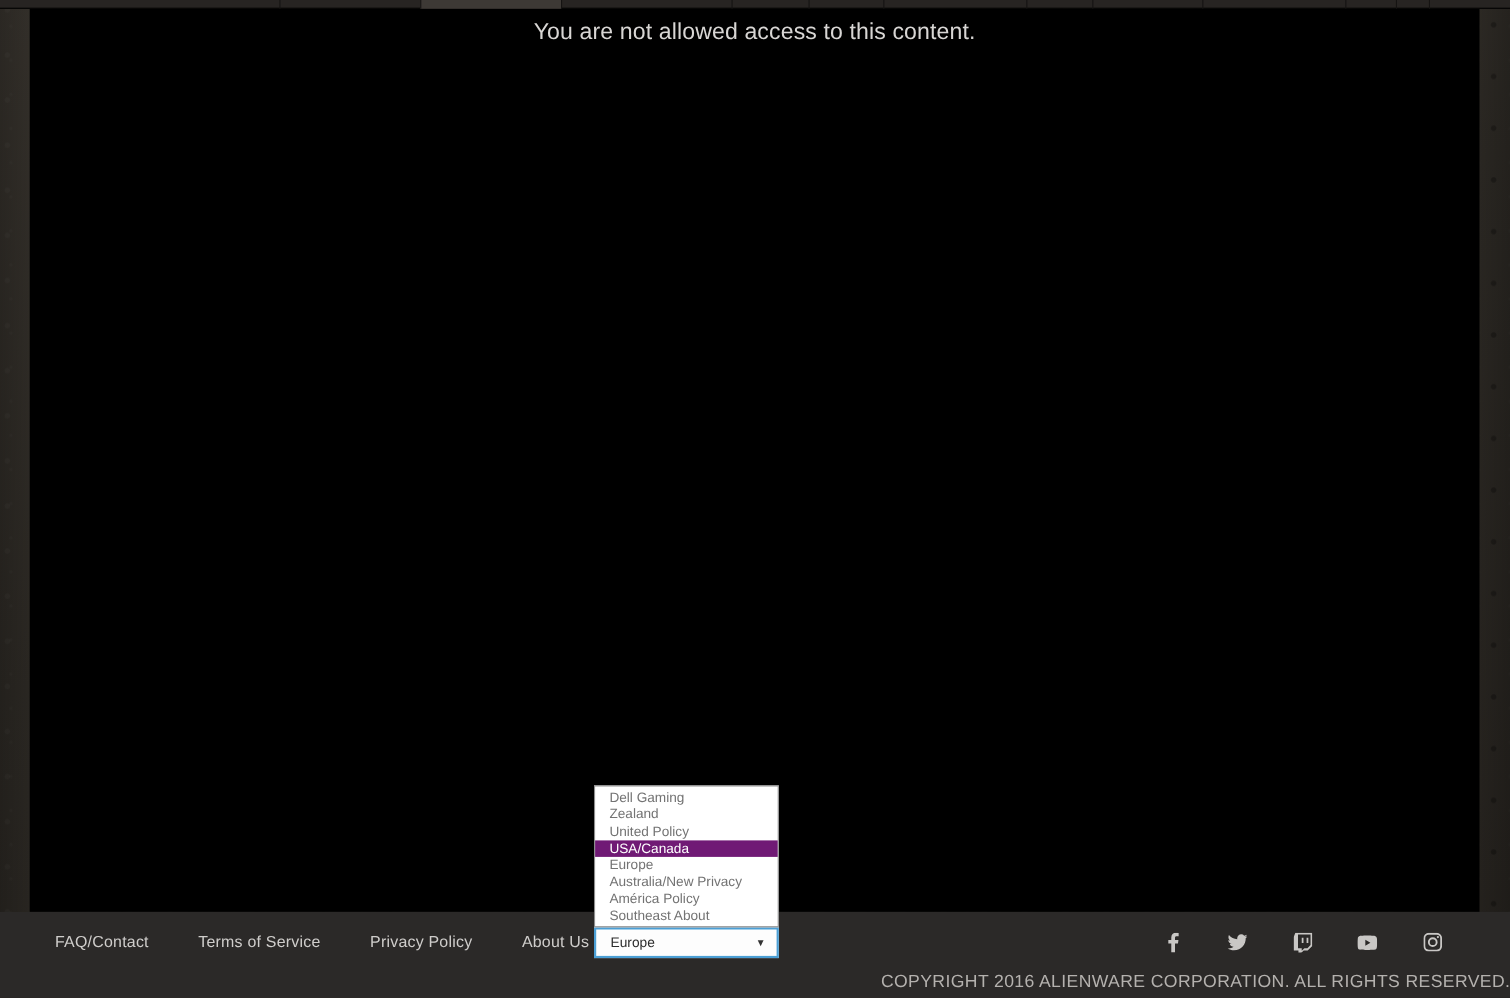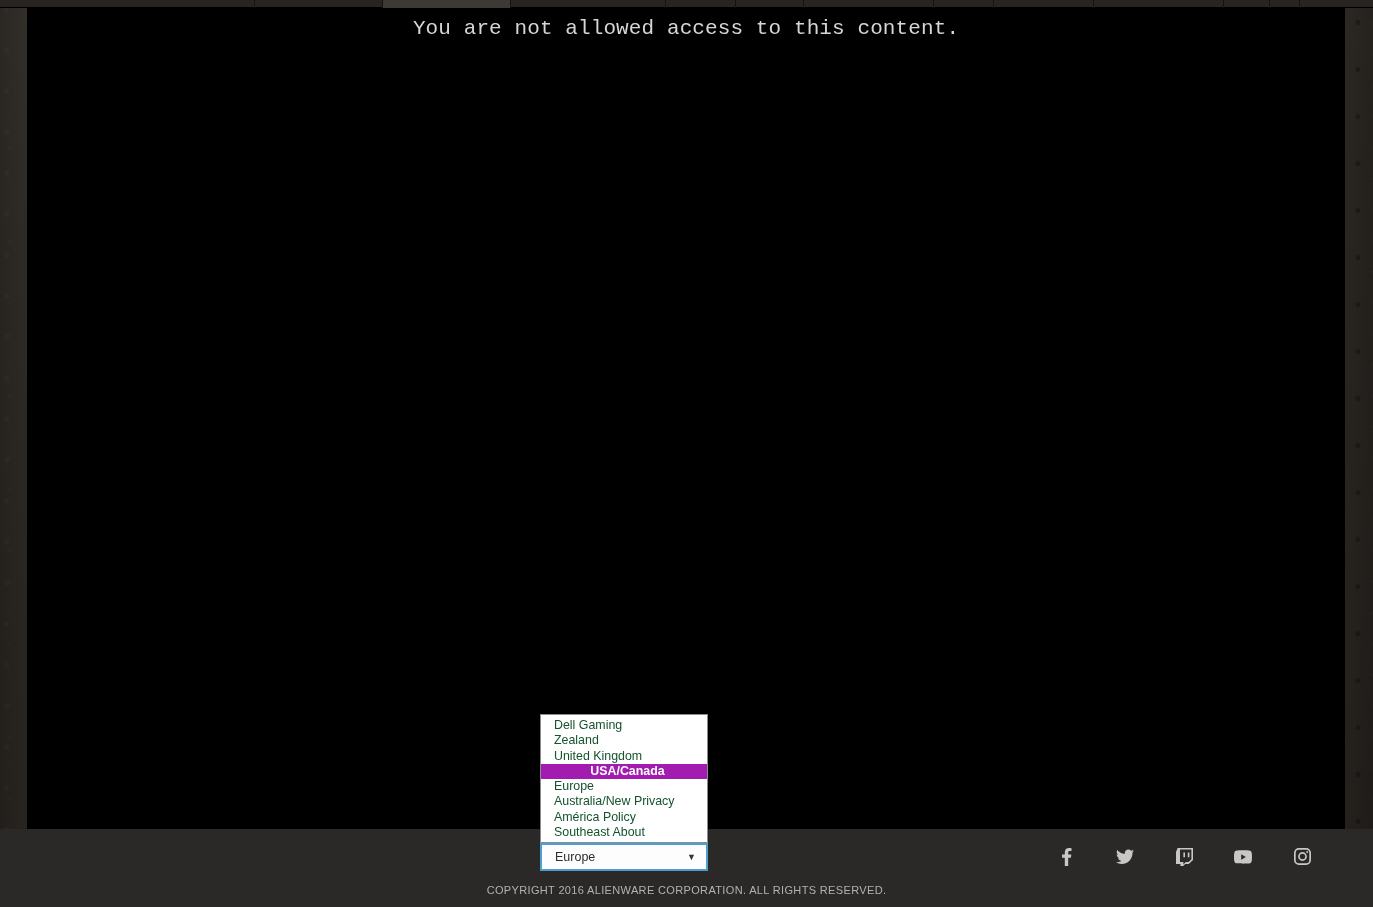--- a/index.html
+++ b/index.html
@@ -51,21 +51,20 @@
     position:absolute; left:27px; top:8px; width:1318px; height:821px;
     background:#000;
     z-index:20;
   }
   .denied{
     position:absolute; left:0; right:0; top:9px;
     text-align:center;
     color:#d8d6d4;
     font-size:21px;
     letter-spacing:.1px;
-    font-family:Liberation Mono, monospace;
   }
 
   
   .footer{
     position:absolute; left:0; top:829px; width:1373px; height:78px;
     background:#2b2928;
     z-index:25;
   }
   .footer-row{
     position:absolute; left:0; top:0; width:1373px; height:55px;
@@ -83,22 +82,22 @@
     position:absolute; right:62px; top:0; height:55px;
     display:flex; align-items:center; gap:41px;
   }
   .soc{
     width:18px; height:18px; display:flex; align-items:center; justify-content:center;
     color:#c9c7c5;
   }
   .soc svg{ display:block; fill:#c9c7c5; }
   .copyright{
     position:absolute; left:0; right:0; top:55px;
-    text-align:center;
-    color:#b4b1ae; font-size:11px; letter-spacing:.35px;
+    text-align:right;
+    color:#b4b1ae; font-size:16px; letter-spacing:.35px;
   }
 
   
   .region-wrap{
     position:absolute; left:540px; top:843px; width:168px; height:28px;
     z-index:60;
   }
   .region-select{
     width:168px; height:28px;
     background:#fdfdfd;
@@ -117,26 +116,26 @@
   .region-list{
     position:absolute; left:540px; top:714px; width:168px;
     background:#fff;
     border:1px solid #8d8d8d;
     z-index:70;
     padding:3px 0 2px 0;
   }
   .region-option{
     height:15.3px; line-height:15.3px;
     padding:0 6px 0 13px;
-    font-size:12.4px; color:#14532d;
+    font-size:12.4px; color:#737373;
     white-space:nowrap;
     overflow:hidden;
   }
   .region-option.selected{
-    background:#a21caf; color:#fff; font-weight:bold;text-align:center;
+    background:#701a75; color:#fff; font-weight:normal;
   }
 </style>
 </head>
 <body>
 
 <div class="page-bg"></div>
 
 <div class="topnav">
   <div class="nav-brand">RISE WITH US</div>
   <div class="nav-item" style="width:128px"></div>
@@ -152,20 +151,26 @@
   <div class="nav-item" style="width:30px"></div>
   <div class="nav-item" style="width:44px"></div>
 </div>
 
 <div class="content">
   <div class="denied">You are not allowed access to this content.</div>
 </div>
 
 <div class="footer">
   <div class="footer-row">
+    <div class="footer-links">
+      <a href="#">FAQ/Contact</a>
+      <a href="#">Terms of Service</a>
+      <a href="#">Privacy Policy</a>
+      <a href="#">About Us</a>
+    </div>
 
     <div class="socials">
       <a href="#" class="soc">
         <svg width="11" height="18" viewBox="0 0 11 18">
             <path d="M7.2 18V9.8h2.7l.4-3.2H7.2V4.6c0-.9.3-1.5 1.6-1.5h1.7V.2C10.2.2 9.2 0 8 0 5.5 0 3.8 1.5 3.8 4.3v2.3H1.1v3.2h2.7V18h3.4z"></path>
           </svg>
       </a>
       <a href="#" class="soc">
         <svg width="19" height="16" viewBox="0 0 19 16">
             <path d="M19 1.9c-.7.3-1.5.5-2.2.6.8-.5 1.4-1.2 1.7-2.1-.8.4-1.6.8-2.5.9A3.9 3.9 0 0 0 13.1 0c-2.1 0-3.9 1.7-3.9 3.9 0 .3 0 .6.1.9C6.1 4.6 3.2 3.1 1.3.7c-.3.6-.5 1.2-.5 2 0 1.3.7 2.5 1.7 3.2-.6 0-1.2-.2-1.8-.5 0 1.9 1.3 3.5 3.1 3.8-.3.1-.7.1-1 .1-.2 0-.5 0-.7-.1.5 1.6 2 2.7 3.6 2.7-1.3 1-3 1.6-4.8 1.6H0c1.8 1.1 3.9 1.8 6.1 1.8 7.3 0 11.3-6 11.3-11.3v-.5c.8-.5 1.4-1.2 1.6-2z"></path>
@@ -190,21 +195,21 @@
           </svg>
       </a>
     </div>
   </div>
   <div class="copyright">COPYRIGHT 2016 ALIENWARE CORPORATION. ALL RIGHTS RESERVED.</div>
 </div>
 
 <div class="region-list">
   <div class="region-option">Dell Gaming</div>
   <div class="region-option">Zealand</div>
-  <div class="region-option">United Kingdom</div>
+  <div class="region-option">United Policy</div>
   <div class="region-option selected">USA/Canada</div>
   <div class="region-option">Europe</div>
   <div class="region-option">Australia/New Privacy</div>
   <div class="region-option">América Policy</div>
   <div class="region-option">Southeast About</div>
 </div>
 
 <div class="region-wrap">
   <div class="region-select">
     <span class="val">Europe</span>

